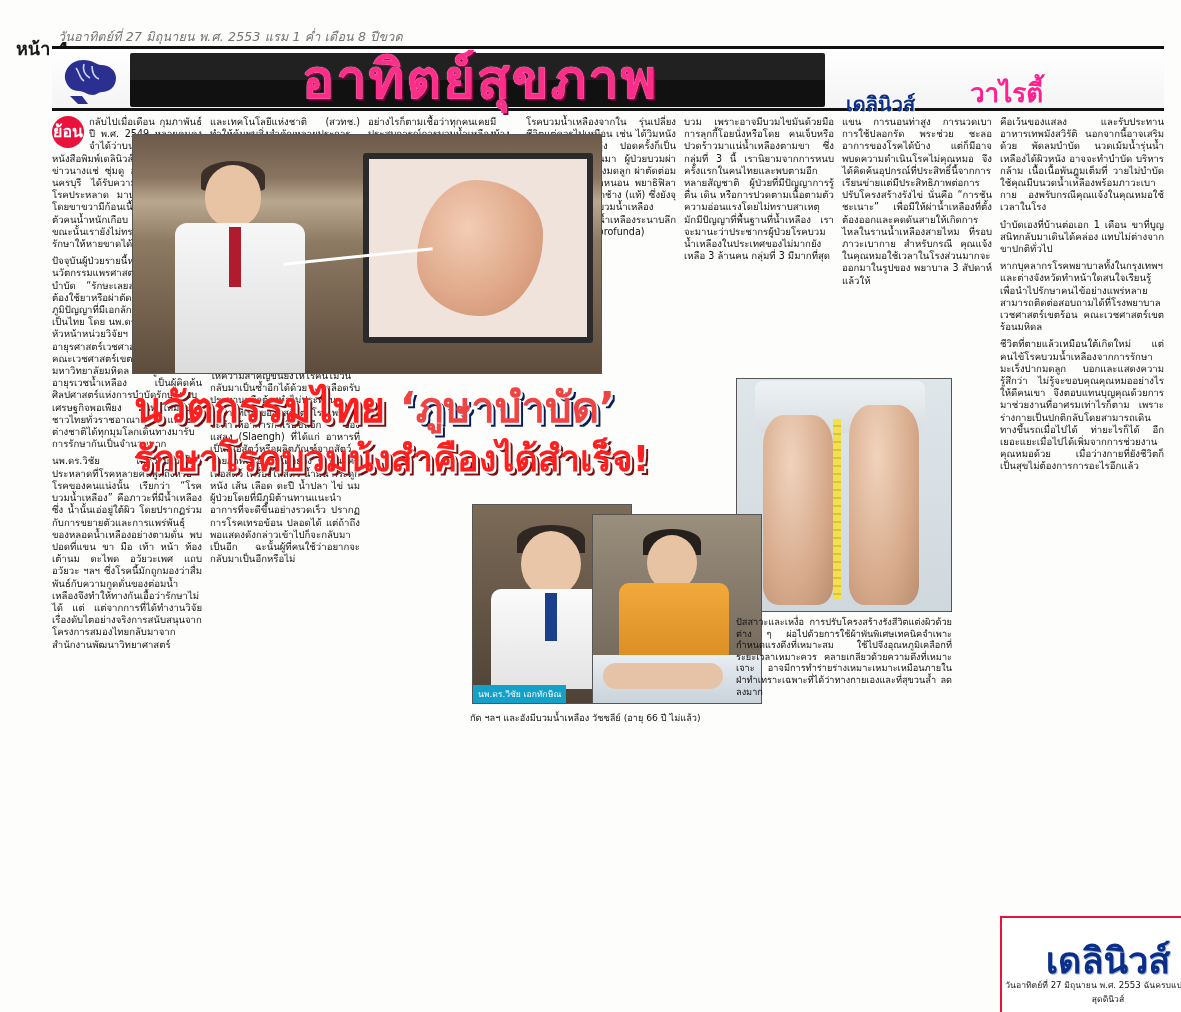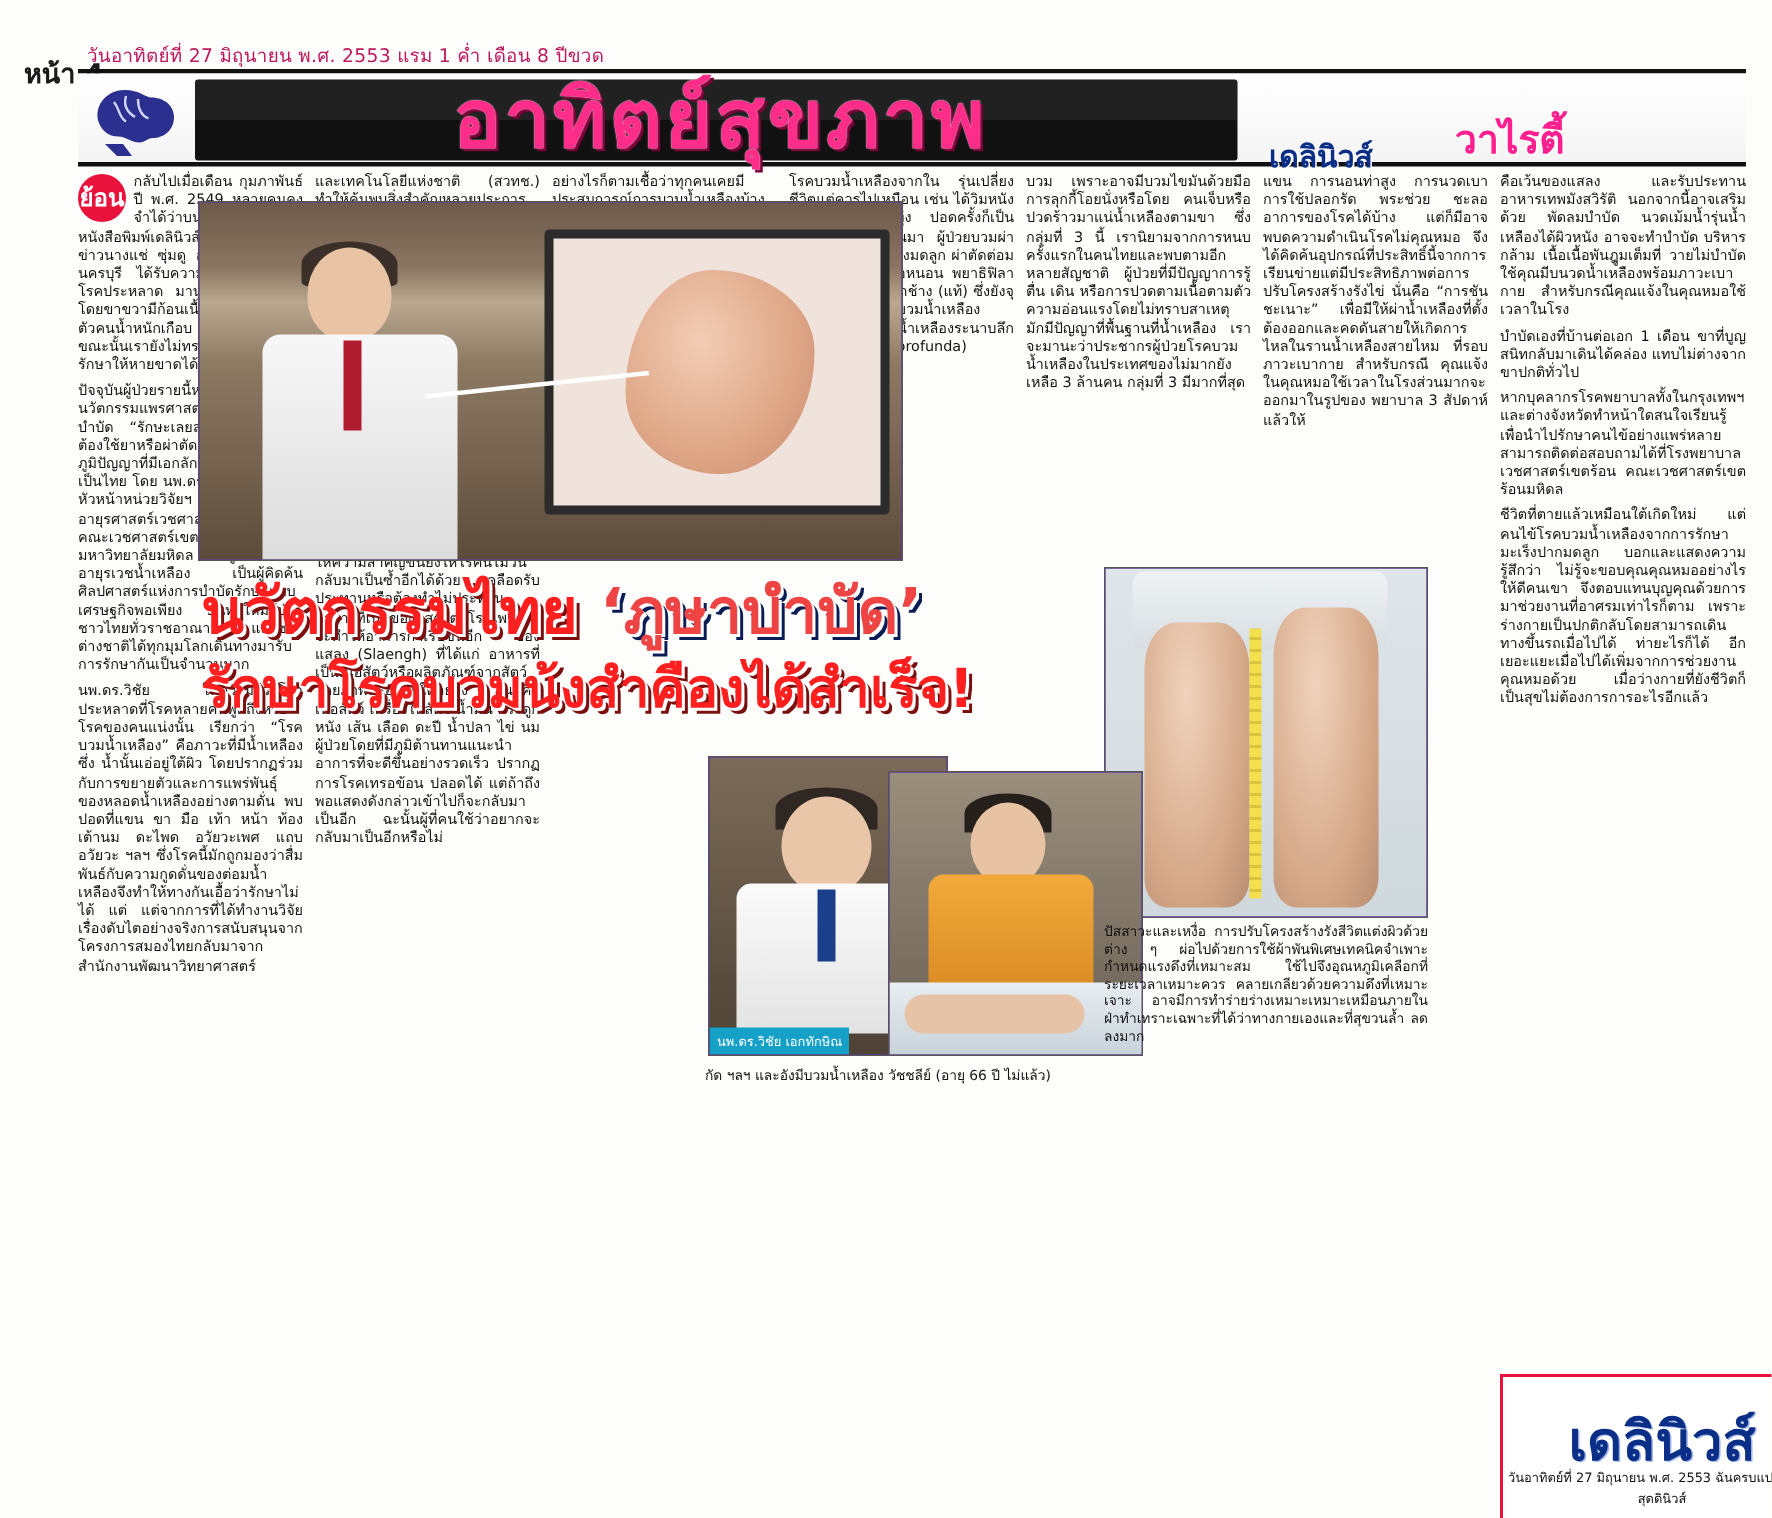--- a/index.html
+++ b/index.html
@@ -20,21 +20,21 @@
   
   .topbar {
     position:absolute; left:0; top:0; width:1181px; height:46px;
   }
   .page-no {
     position:absolute; left:16px; top:34px;
     font-size:18px; font-weight:bold; color:#1a1a1a;
   }
   .issue-date {
     position:absolute; left:58px; top:27px;
-    font-size:12.5px; color:#be185d; letter-spacing:0.2px;
+    font-size:12.5px; color:#737373; letter-spacing:0.2px;font-style:italic;
   }
   .rule-top {
     position:absolute; left:52px; top:46px; width:1112px; height:3px;
     background:#111;
   }
   
   .masthead {
     position:absolute; left:52px; top:49px; width:1112px; height:62px;
     border-bottom:3px solid #111;
     background:linear-gradient(#ffffff,#f4f4f4);
@@ -316,21 +316,21 @@
 
     <div class="col c5">
       <p>บวม เพราะอาจมีบวมไขมันด้วยมือการลุกกี้โอยนั่งหรือโดย คนเจ็บหรือปวดร้าวมาแน่น้ำเหลืองตามขา ซึ่งกลุ่มที่ 3 นี้ เรานิยามจากการหนบครั้งแรกในคนไทยและพบตามอีกหลายสัญชาติ ผู้ป่วยที่มีปัญญาการรู้ตื่น เดิน หรือการปวดตามเนื้อตามตัว ความอ่อนแรงโดยไม่ทราบสาเหตุ มักมีปัญญาที่พื้นฐานที่น้ำเหลือง เราจะมานะว่าประชากรผู้ป่วยโรคบวมน้ำเหลืองในประเทศของไม่มากยังเหลือ 3 ล้านคน กลุ่มที่ 3 มีมากที่สุด</p>
     </div>
 
     <div class="col c6">
       <p>แขน การนอนท่าสูง การนวดเบา การใช้ปลอกรัด พระช่วย ชะลออาการของโรคได้บ้าง แต่ก็มีอาจพบดความดำเนินโรคไม่คุณหมอ จึงได้คิดค้นอุปกรณ์ที่ประสิทธิ์นี้จากการเรียนข่ายแต่มีประสิทธิภาพต่อการปรับโครงสร้างรังไข่ นั่นคือ “การชันชะเนาะ” เพื่อมีให้ผ่าน้ำเหลืองที่ตั้งต้องออกและคดดันสายให้เกิดการไหลในรานน้ำเหลืองสายไหม ที่รอบภาวะเบากาย สำหรับกรณี คุณแจ้งในคุณหมอใช้เวลาในโรงส่วนมากจะออกมาในรูปของ พยาบาล 3 สัปดาห์ แล้วให้</p>
     </div>
 
     <div class="col c7">
-      <p>คือเว้นของแสลง และรับประทาน อาหารเทพมังสวิรัติ นอกจากนี้อาจเสริมด้วย พัดลมบำบัด นวดเม้มน้ำรุ่นน้ำเหลืองได้ผิวหนัง อาจจะทำบำบัด บริหารกล้าม เนื้อเนื้อพันฎูมเต็มที่ วายไม่บำบัด ใช้คุณมีบนวดน้ำเหลืองพร้อมภาวะเบากาย สำหรับกรณีคุณแจ้งในคุณหมอใช้เวลาในโรง</p>
+      <p>คือเว้นของแสลง และรับประทาน อาหารเทพมังสวิรัติ นอกจากนี้อาจเสริมด้วย พัดลมบำบัด นวดเม้มน้ำรุ่นน้ำเหลืองได้ผิวหนัง อาจจะทำบำบัด บริหารกล้าม เนื้อเนื้อพันฎูมเต็มที่ วายไม่บำบัด ใช้คุณมีบนวดน้ำเหลืองพร้อมภาวะเบากาย องพรับกรณีคุณแจ้งในคุณหมอใช้เวลาในโรง</p>
       <p>บำบัดเองที่บ้านต่อเอก 1 เดือน ขาที่บูญสนิทกลับมาเดินได้คล่อง แทบไม่ต่างจากขาปกติทั่วไป</p>
       <p>หากบุคลากรโรคพยาบาลทั้งในกรุงเทพฯ และต่างจังหวัดทำหน้าใดสนใจเรียนรู้ เพื่อนำไปรักษาคนไข้อย่างแพร่หลายสามารถติดต่อสอบถามได้ที่โรงพยาบาลเวชศาสตร์เขตร้อน คณะเวชศาสตร์เขตร้อนมหิดล</p>
       <p>ชีวิตที่ตายแล้วเหมือนใต้เกิดใหม่ แต่ คนไข้โรคบวมน้ำเหลืองจากการรักษามะเร็งปากมดลูก บอกและแสดงความรู้สึกว่า ไม่รู้จะขอบคุณคุณหมออย่างไรให้ดีคนเขา จึงตอบแทนบุญคุณด้วยการมาช่วยงานที่อาศรมเท่าไรก็ตาม เพราะร่างกายเป็นปกติกลับโดยสามารถเดินทางขึ้นรถเมื่อไปได้ ท่ายะไรก็ได้ อีกเยอะแยะเมื่อไปได้เพิ่มจากการช่วยงานคุณหมอด้วย เมื่อว่างกายที่ยังชีวิตก็เป็นสุขไม่ต้องการการอะไรอีกแล้ว</p>
     </div>
 
     <div class="photo ph-clinic">
       <div class="scene-clinic">
         <div class="monitor">
           <div class="limb"></div>
         </div>

